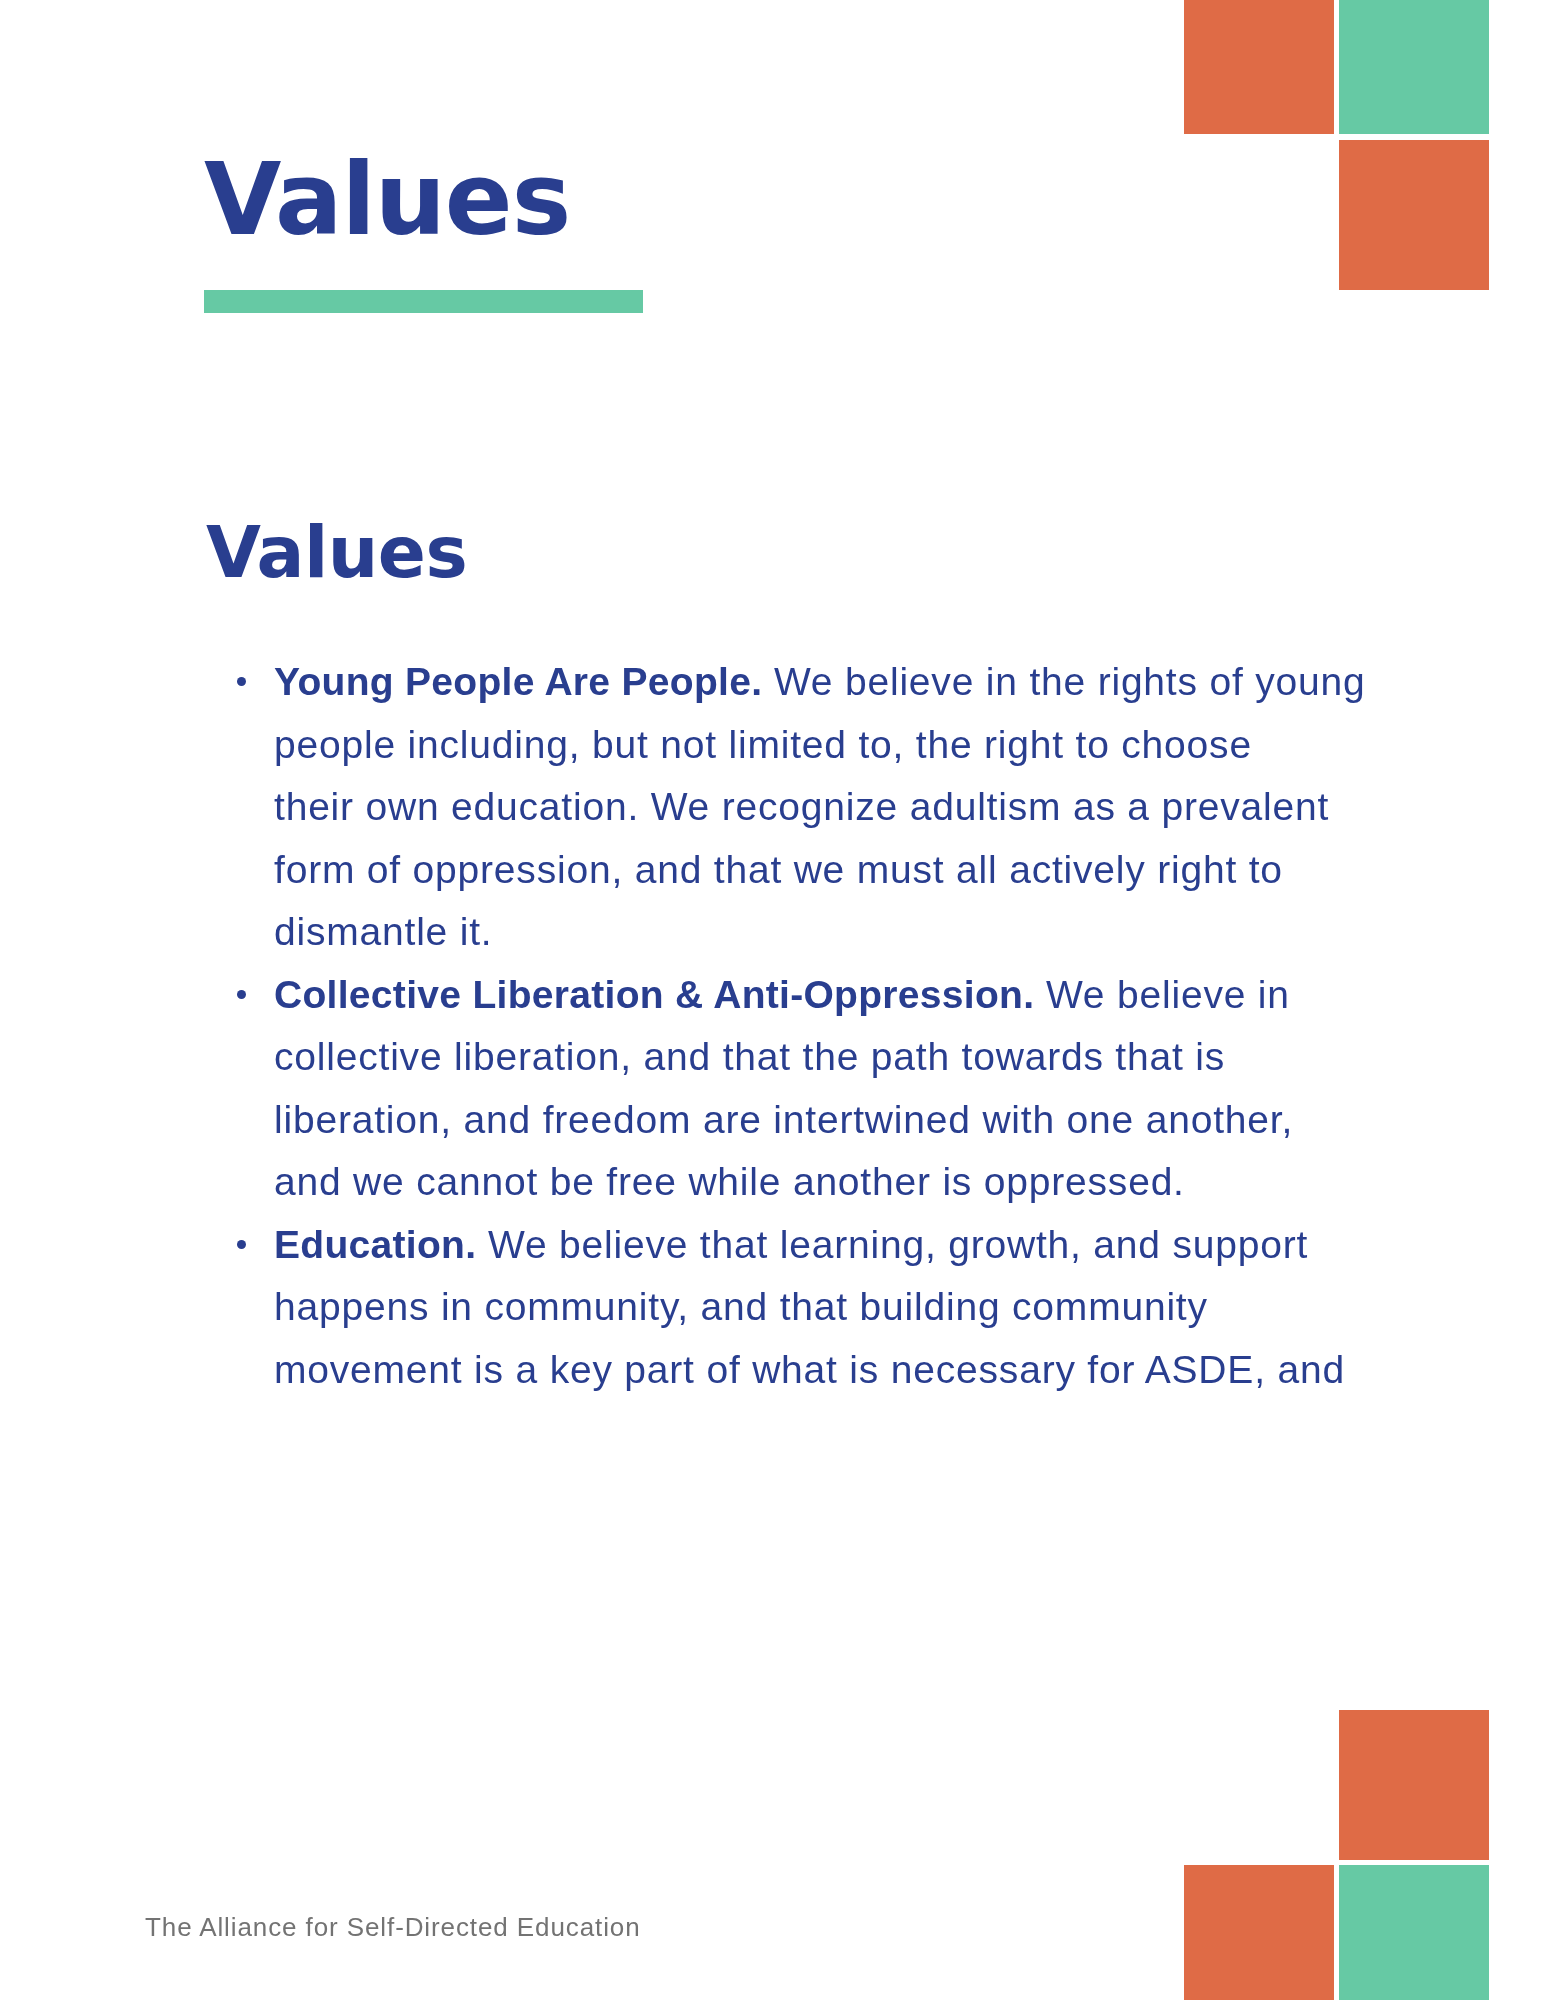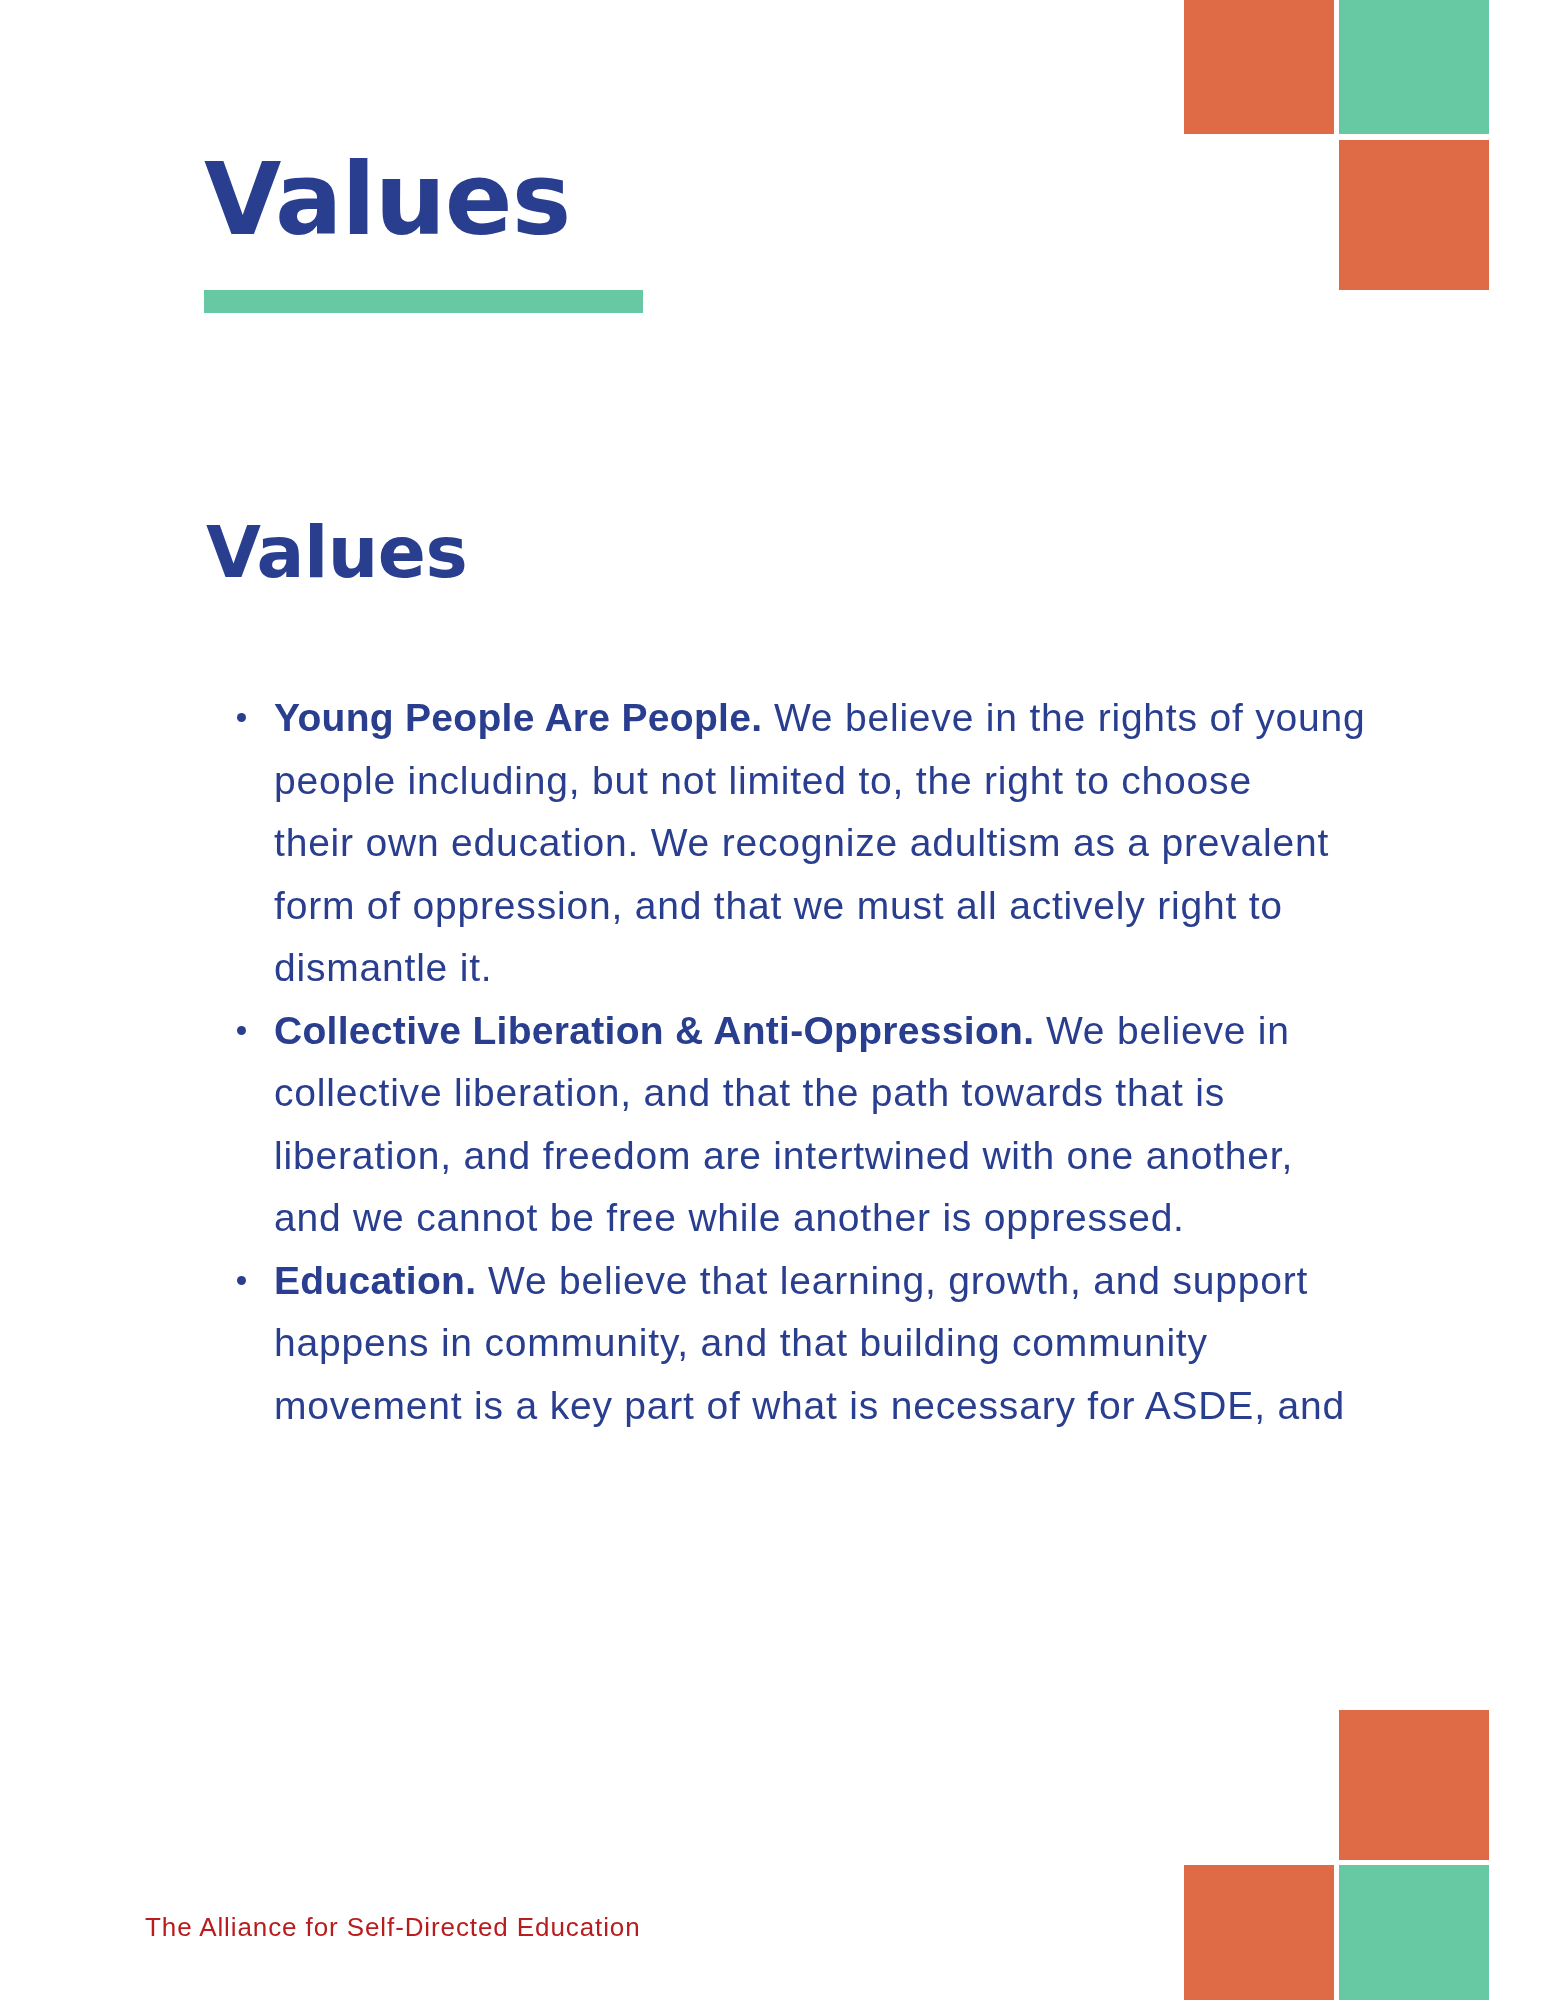--- a/index.html
+++ b/index.html
@@ -19,37 +19,37 @@
   .title-underline {
     position: absolute; left: 204px; top: 290px; width: 439px; height: 23px;
   }
   .subheading {
     position: absolute; left: 206px; top: 514px; margin: 0;
     font-family: "DejaVu Sans", "Liberation Sans", sans-serif;
     font-weight: bold; font-size: 71px; line-height: 78px; letter-spacing: -0.5px;
     color: #293E8F; white-space: nowrap;
   }
   .values-list {
-    position: absolute; left: 230px; top: 687px; width: 1150px;
+    position: absolute; left: 230px; top: 651px; width: 1150px;
     margin: 0; padding: 0; list-style: none;
   }
   .value-item { position: relative; padding-left: 44px; margin: 0; }
   .bullet {
     position: absolute; left: 7px; top: 26px; width: 9px; height: 9px;
     border-radius: 50%; background: #293E8F;
   }
   .line {
     display: block; height: 62.5px; line-height: 62.5px;
     font-size: 39px; letter-spacing: 0.8px; white-space: nowrap;
   }
   .lead { font-weight: bold; letter-spacing: 0.3px; }
   .footer-text {
     position: absolute; left: 145px; top: 1912px;
     font-size: 26px; line-height: 30px; letter-spacing: 0.9px; white-space: nowrap;
-    color: #b91c1c;
+    color: #737373;
   }
 </style>
 </head>
 <body>
 
 <div class="block" style="left:1184px;top:0;width:150px;height:134px;background:#DF6B46;"></div>
 <div class="block" style="left:1339px;top:0;width:150px;height:134px;background:#66C9A4;"></div>
 <div class="block" style="left:1339px;top:140px;width:150px;height:150px;background:#DF6B46;"></div>
 
 <h1 class="title">Values</h1>

